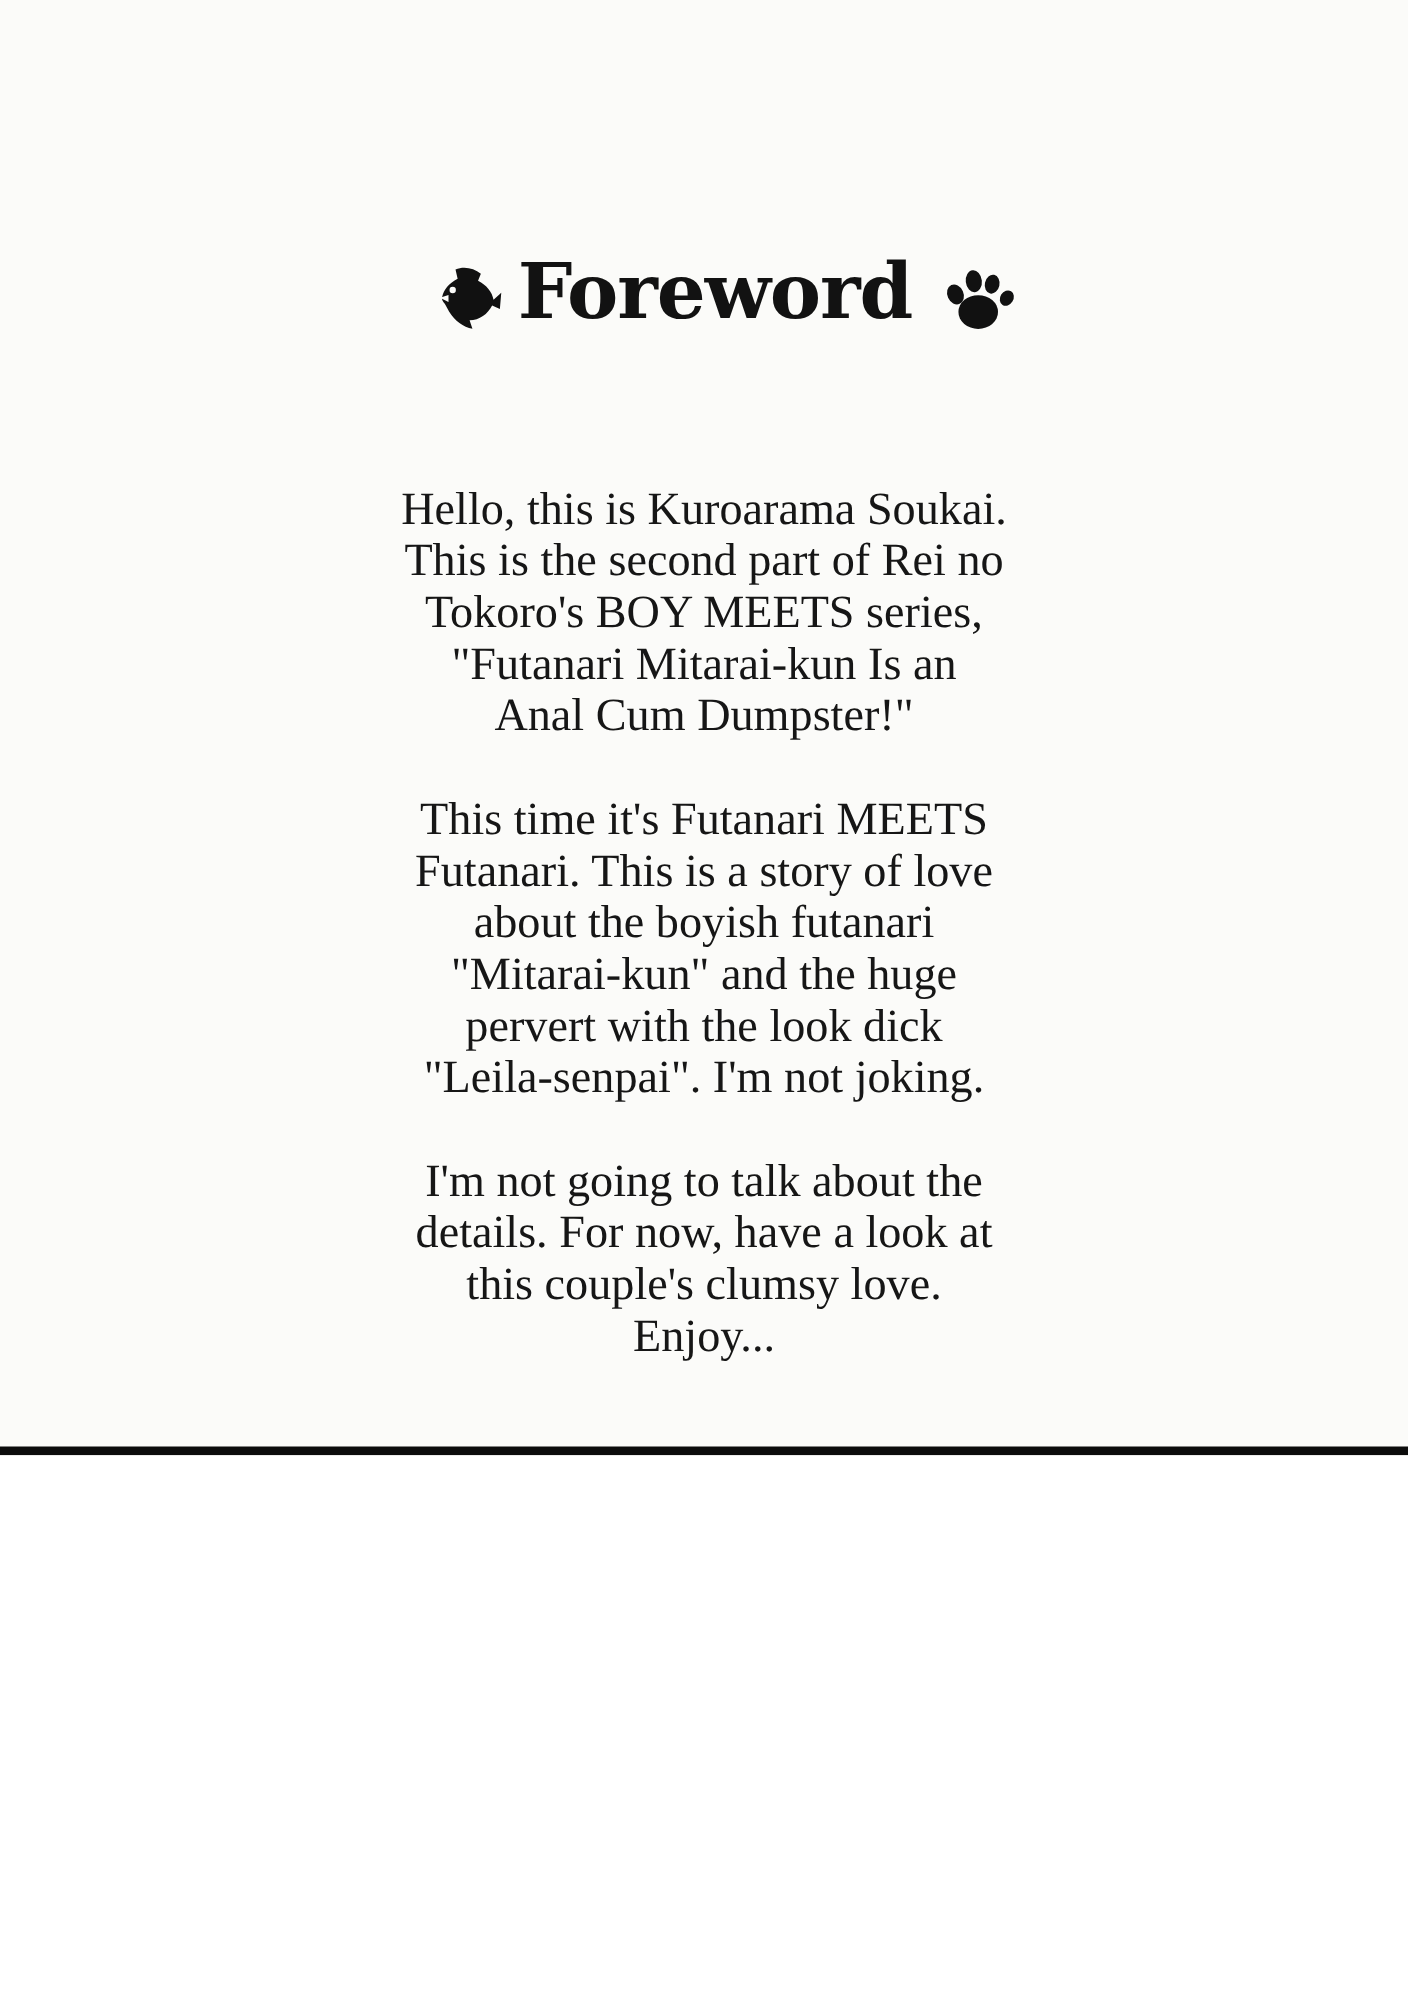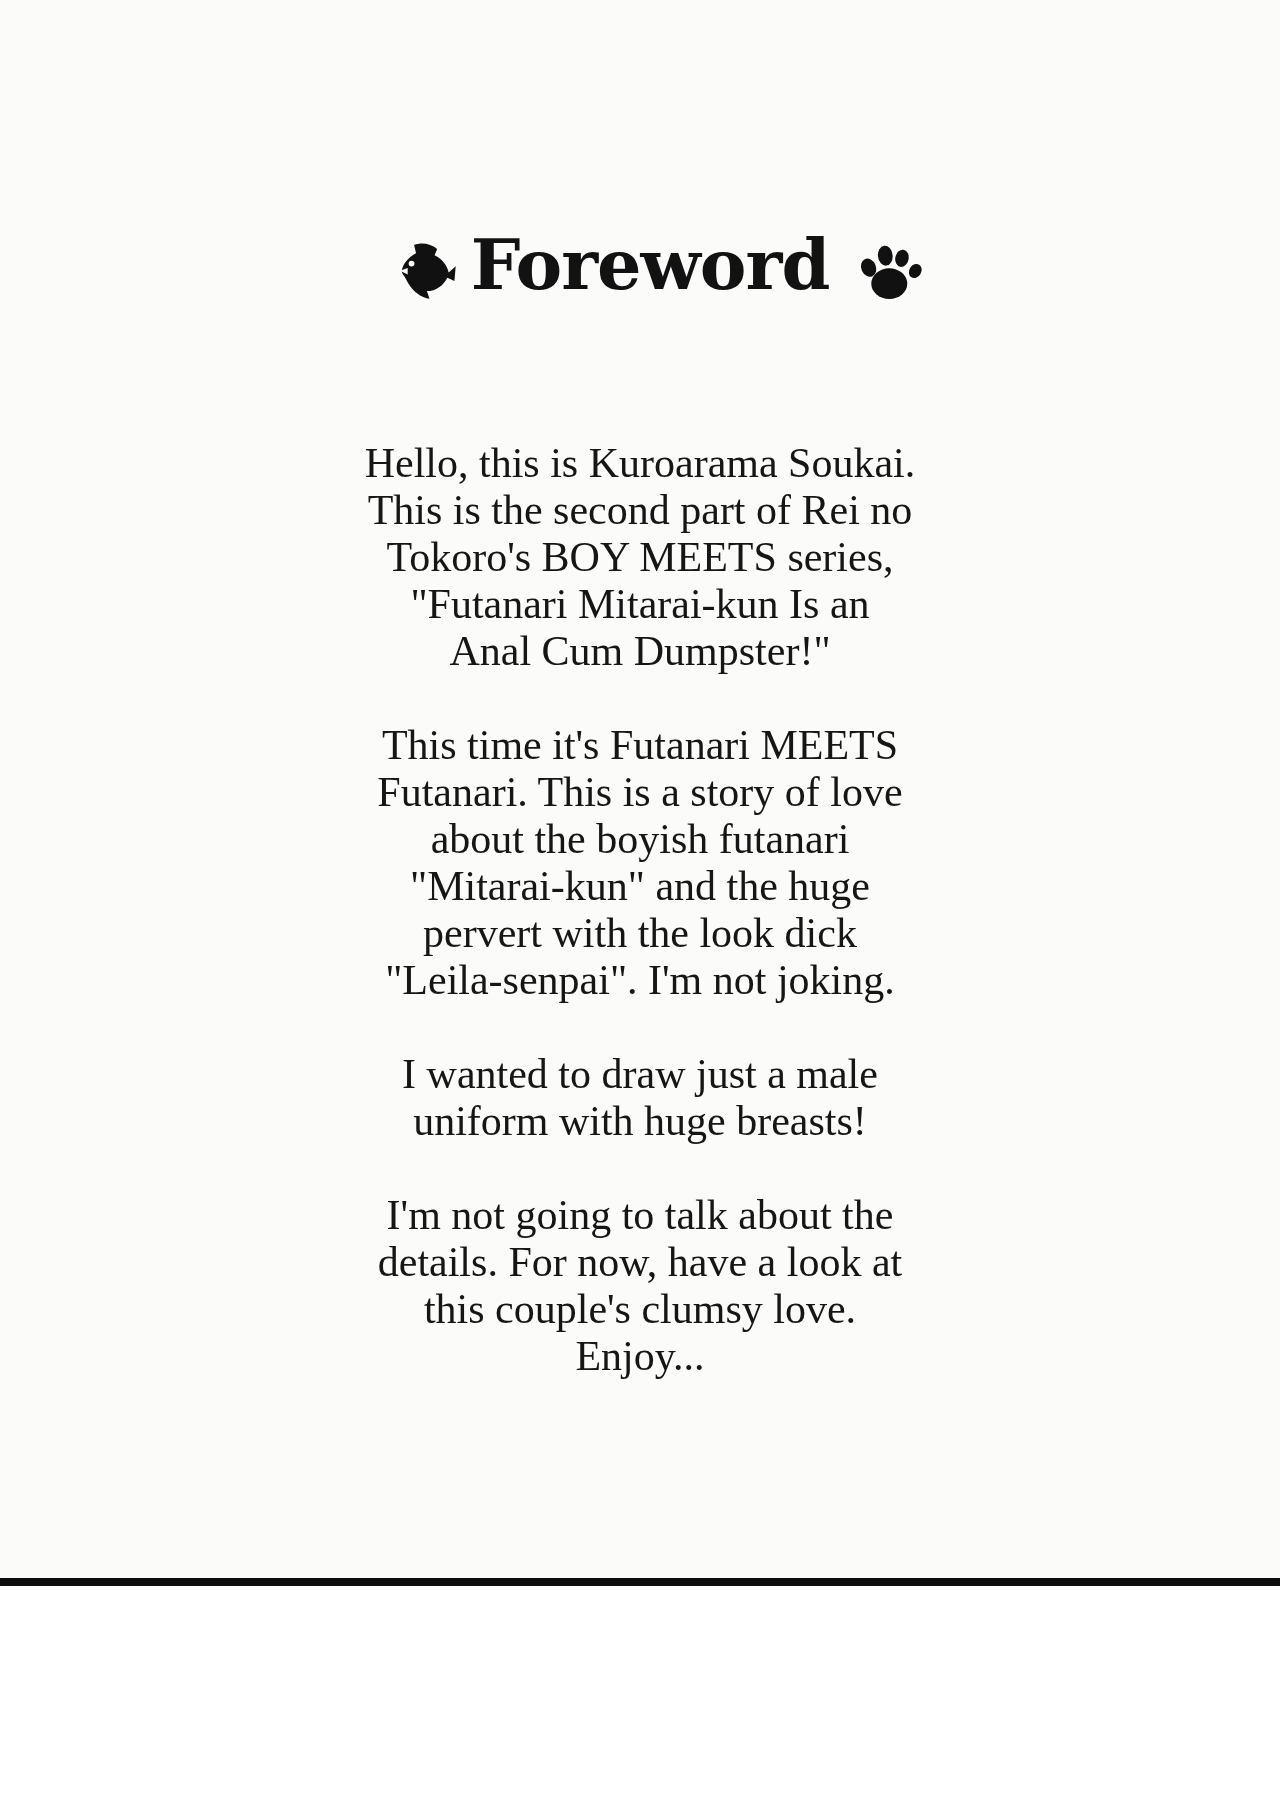--- a/index.html
+++ b/index.html
@@ -2,21 +2,21 @@
 <html><head>
 <meta charset="utf-8">
 <style>
   html, body {
     margin: 0;
     padding: 0;
   }
   .page {
     position: relative;
     width: 1280px;
-    height: 1586px;
+    height: 1323px;
     background: #fbfbf9;
     overflow: hidden;
     font-family: "Liberation Serif", serif;
   }
   
   .title-row {
     position: absolute;
     top: 229px;
     left: 50%;
     transform: translateX(calc(-50% + 26px));
@@ -109,22 +109,20 @@
 This is the second part of Rei no
 Tokoro's BOY MEETS series,
 "Futanari Mitarai-kun Is an
 Anal Cum Dumpster!"</p>
     <p>This time it's Futanari MEETS
 Futanari. This is a story of love
 about the boyish futanari
 "Mitarai-kun" and the huge
 pervert with the look dick
 "Leila-senpai". I'm not joking.</p>
-    <p>I wanted to draw just a male
-uniform with huge breasts!</p>
     <p>I'm not going to talk about the
 details. For now, have a look at
 this couple's clumsy love.
 Enjoy...</p>
   </main>
 
   <div class="bottom-edge"></div>
 
 </div>
 

